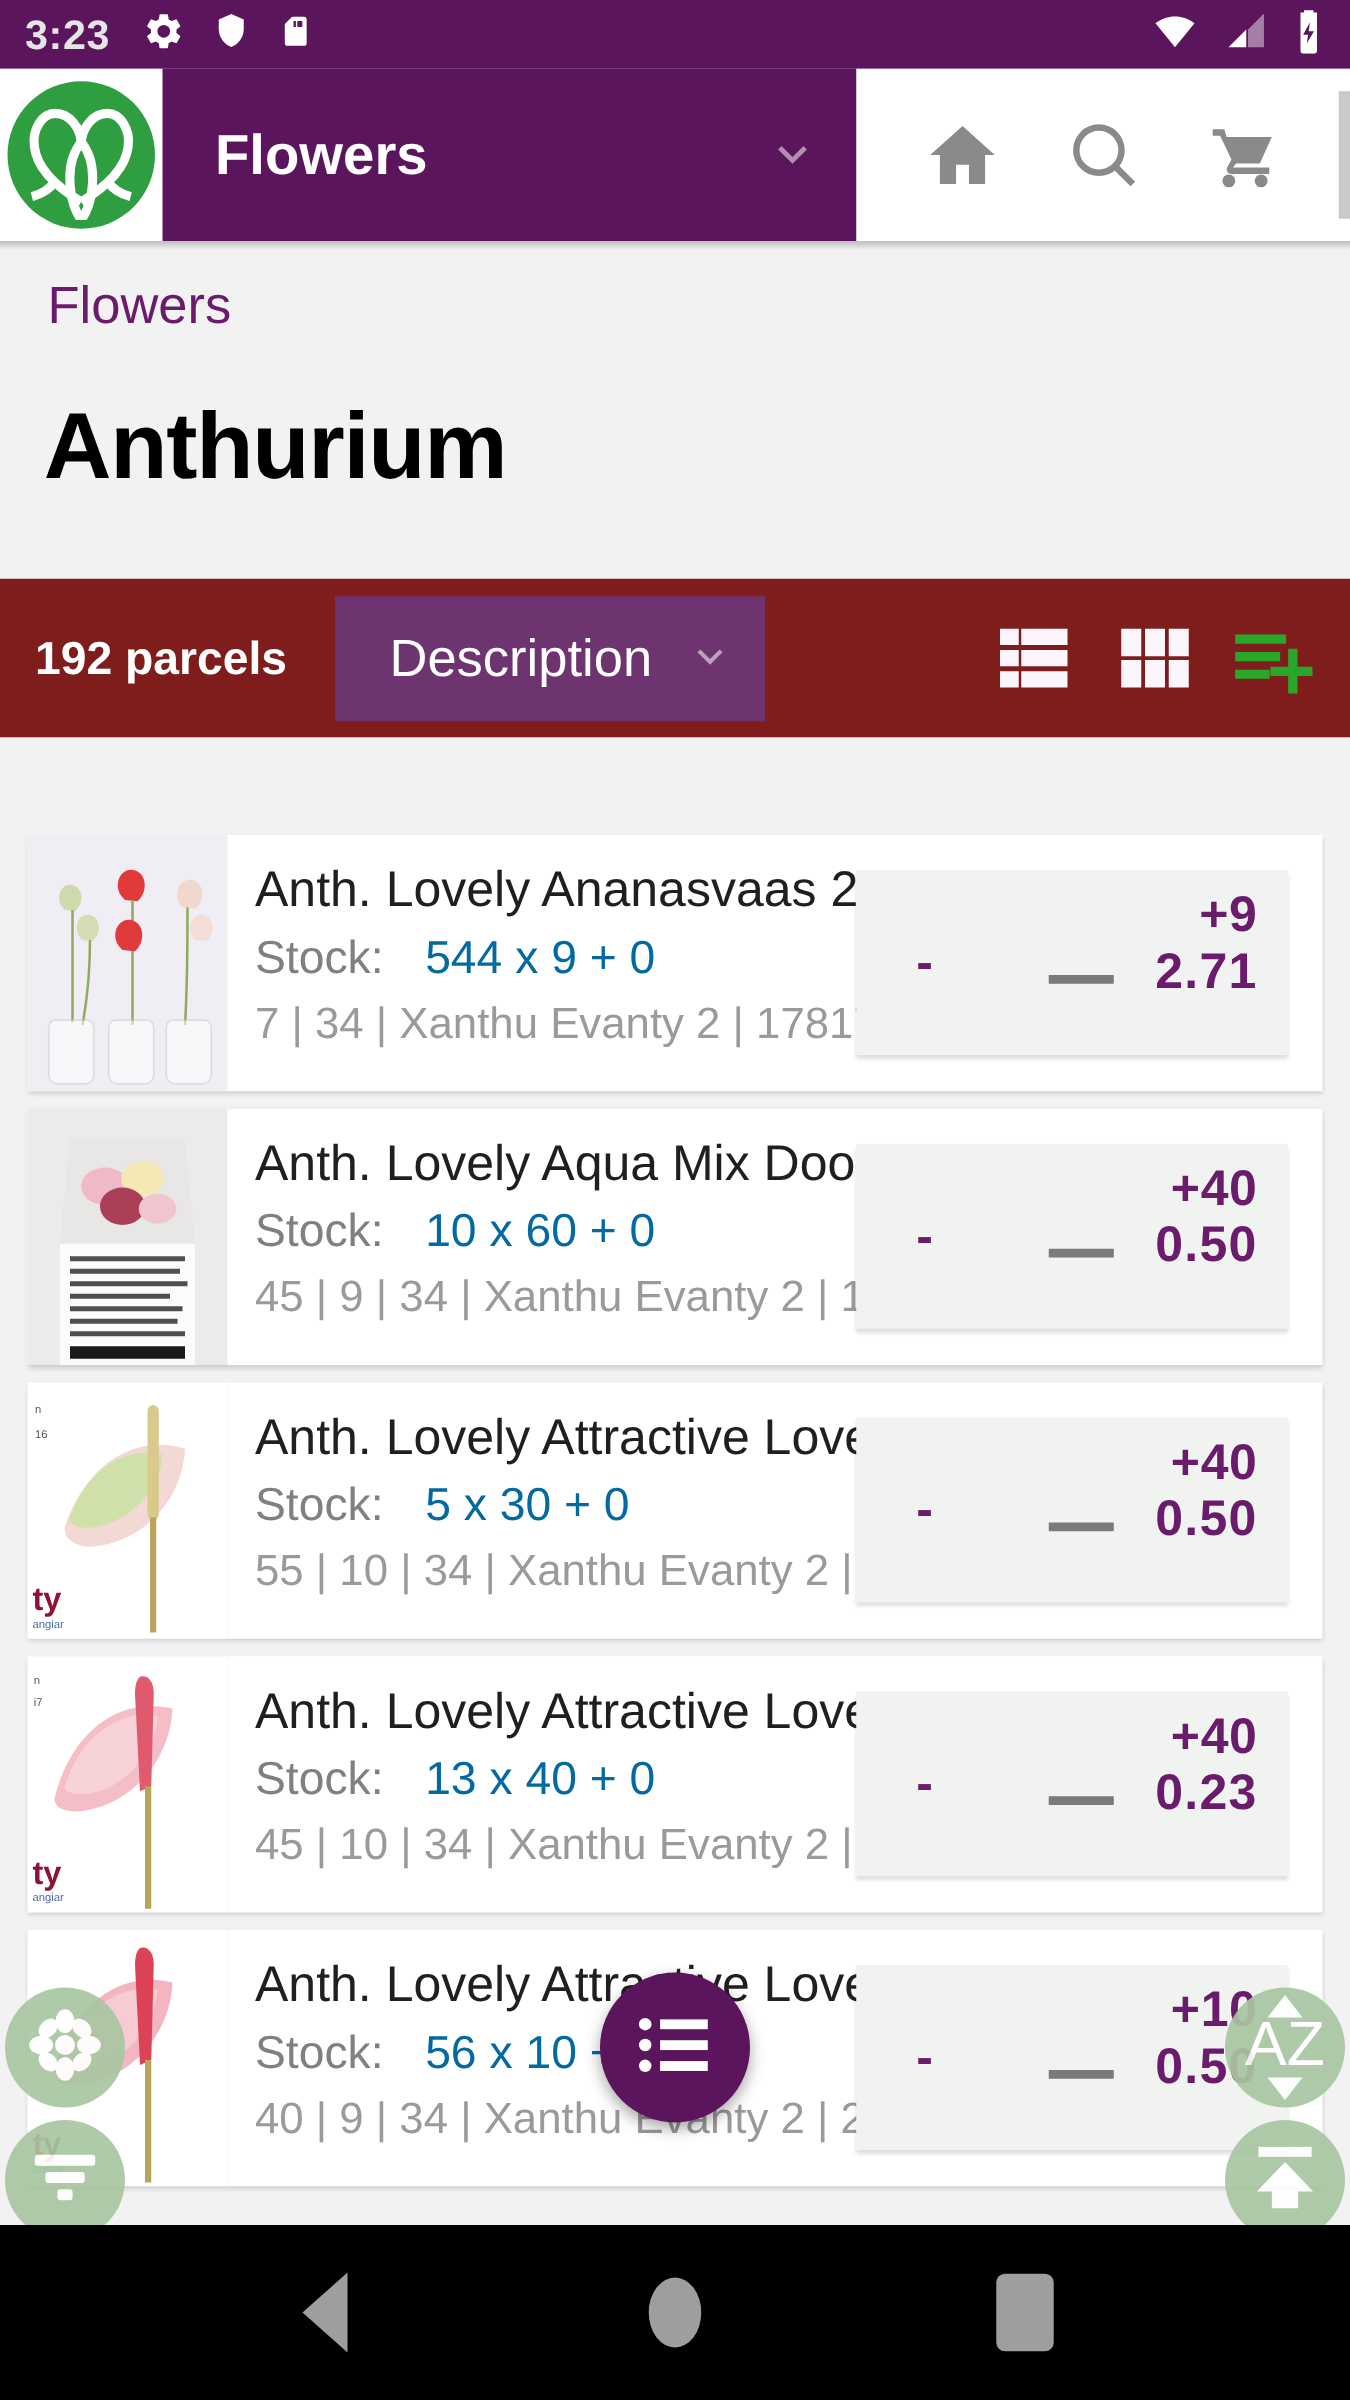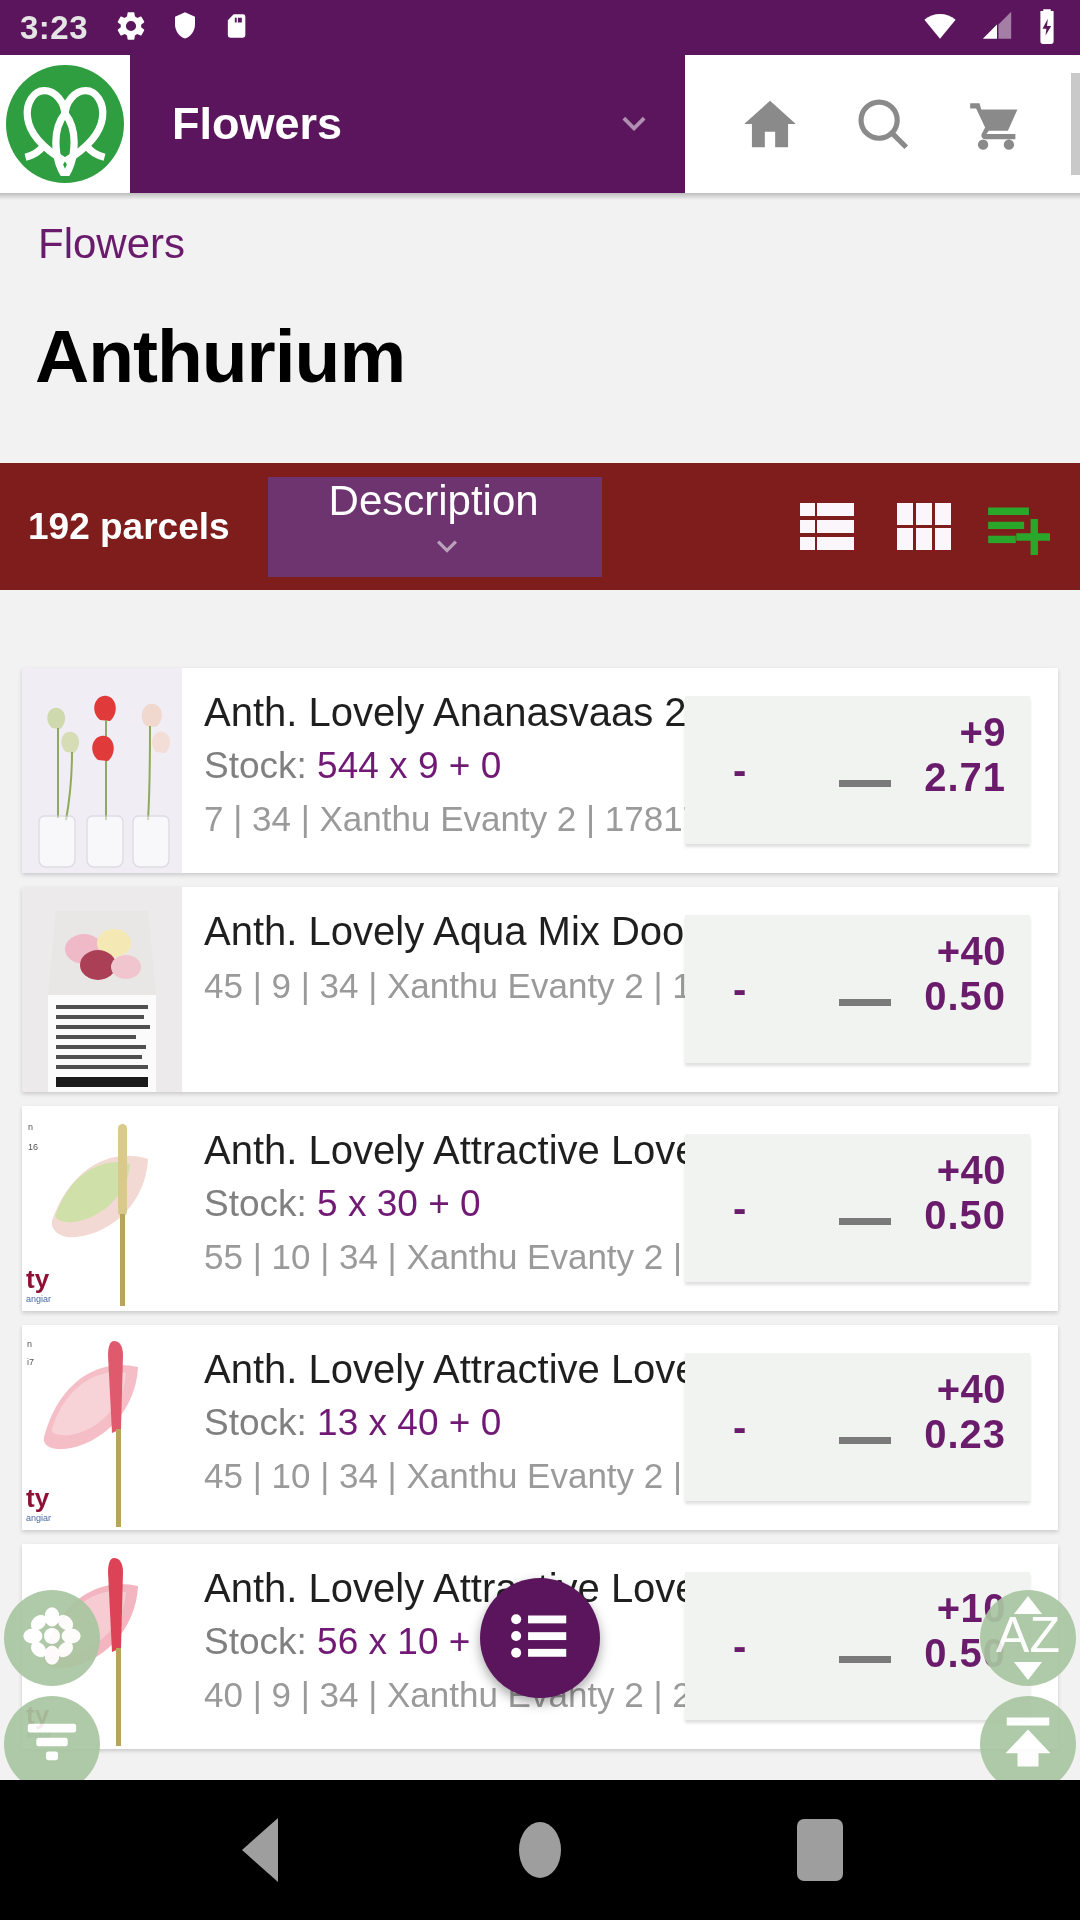--- a/index.html
+++ b/index.html
@@ -61,21 +61,21 @@
   .page-title { position:absolute; top:120px; left:35px; color:#000000; font-size:75px; font-weight:700; letter-spacing:-1px; }
 
   
   .filterbar {
     position:absolute; top:463px; left:0; width:1080px; height:127px;
     background:#7f1d1d; display:flex; align-items:center;
   }
   .parcels-count { color:#ffffff; font-size:37px; font-weight:700; margin-left:28px; white-space:nowrap; }
   .sort-select {
     margin-left:38px; height:100px; min-width:334px; background:#6d3470;
-    display:flex; align-items:center; padding:0 24px 0 22px;flex-direction:column;
+    display:flex; align-items:center; padding:0 24px 0 44px;
   }
   .sort-select-label { color:#ffffff; font-size:42px; white-space:nowrap; }
   .sort-select-caret { margin-left:26px; }
   .view-icons { margin-left:auto; display:flex; align-items:center; gap:34px; margin-right:30px; }
   .vbtn { width:62px; height:62px; display:flex; align-items:center; justify-content:center; }
 
   
   .ic-list { width:54px; height:48px; display:grid; grid-template-columns:15px 37px; grid-template-rows:repeat(3,13px); gap:4px 2px; }
   .ic-list i { background:#fbf6fb; display:block; }
   
@@ -88,21 +88,21 @@
     position:relative; margin:0 22px 14px 22px; height:205px; background:#ffffff;
     box-shadow:0 2px 4px rgba(0,0,0,.17);
     display:flex; align-items:stretch; overflow:hidden;
   }
   .card:first-child { margin-top:78px; }
   .thumb { width:160px; flex:none; background:#f3f1f5; position:relative; overflow:hidden; }
   .thumb .art { position:absolute; inset:0; }
   .card-body { flex:1; position:relative; padding:22px 0 0 22px; min-width:0; }
   .prod-name { font-size:40px; color:#1f1f1f; white-space:nowrap; line-height:1.12; }
   .stock-line { margin-top:10px; font-size:37px; color:#808080; white-space:nowrap; }
-  .stock-line b { color:#701a75; font-weight:400; }
+  .stock-line b { color:#0369a1; font-weight:400;margin-left:23px; }
   .meta-line { margin-top:12px; font-size:35px; color:#9a9a9a; white-space:nowrap; }
 
   .price-panel {
     position:absolute; right:28px; top:28px; width:345px; height:148px;
     background:#f1f3f1; box-shadow:0 3px 3px rgba(0,0,0,.13);
     display:flex; align-items:center;
   }
   .pp-minus { position:absolute; left:48px; top:50%; transform:translateY(-50%); color:#6a1b6b; font-size:40px; font-weight:700; line-height:0; }
   .pp-dash { position:absolute; left:154px; top:84px; width:52px; height:7px; background:#7a7a7a; }
   .pp-right { position:absolute; right:24px; top:14px; text-align:right; }
@@ -328,20 +328,24 @@
               <rect x="34" y="148" width="80" height="4"></rect>
             <rect x="34" y="158" width="90" height="4"></rect>
               <rect x="34" y="168" width="86" height="4"></rect>
             <rect x="34" y="178" width="92" height="4"></rect>
           </g>
           <rect x="34" y="190" width="92" height="10" fill="#1a1a1a"></rect>
         </svg>
       </div>
       <div class="card-body">
         <div class="prod-name">Anth. Lovely Aqua Mix Doos</div>
+        <div class="stock-line">
+          <span>Stock:</span>
+          <b>10 x 60 + 0</b>
+        </div>
         <div class="meta-line">45 | 9 | 34 | Xanthu Evanty 2 | 17</div>
       </div>
       <div class="price-panel">
         <span class="pp-minus">-</span>
         <span class="pp-dash"></span>
         <span class="pp-right">
           <span class="pp-delta">+40</span>
           <span class="pp-price" style="display:block">0.50</span>
         </span>
       </div>

